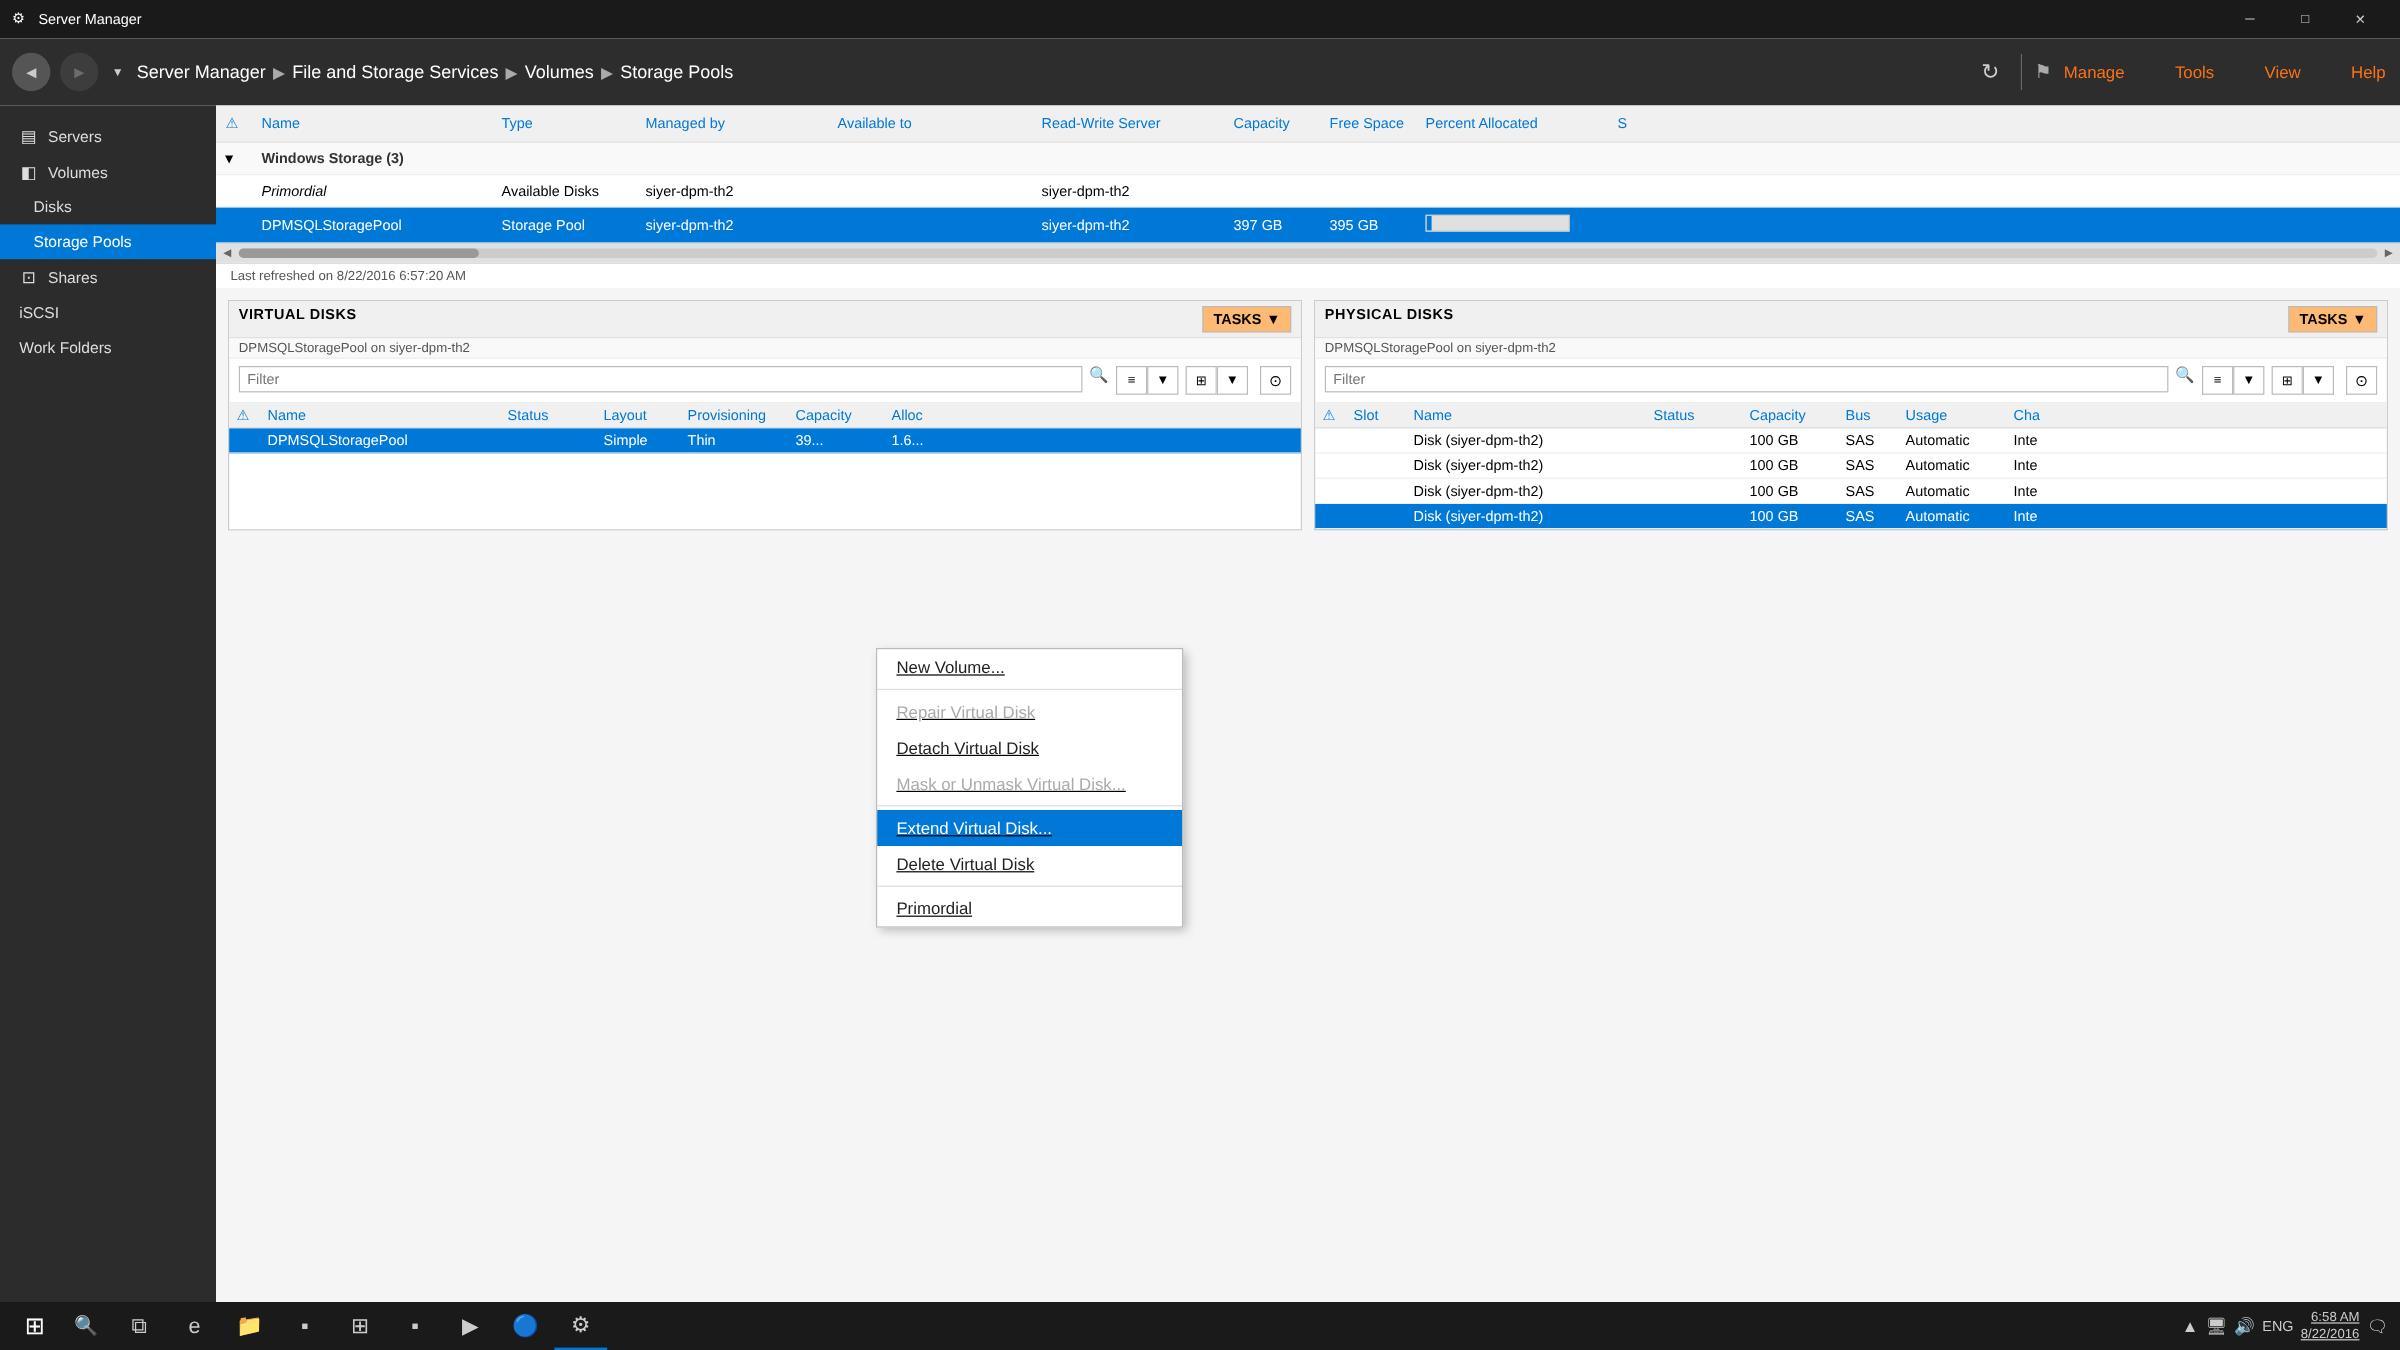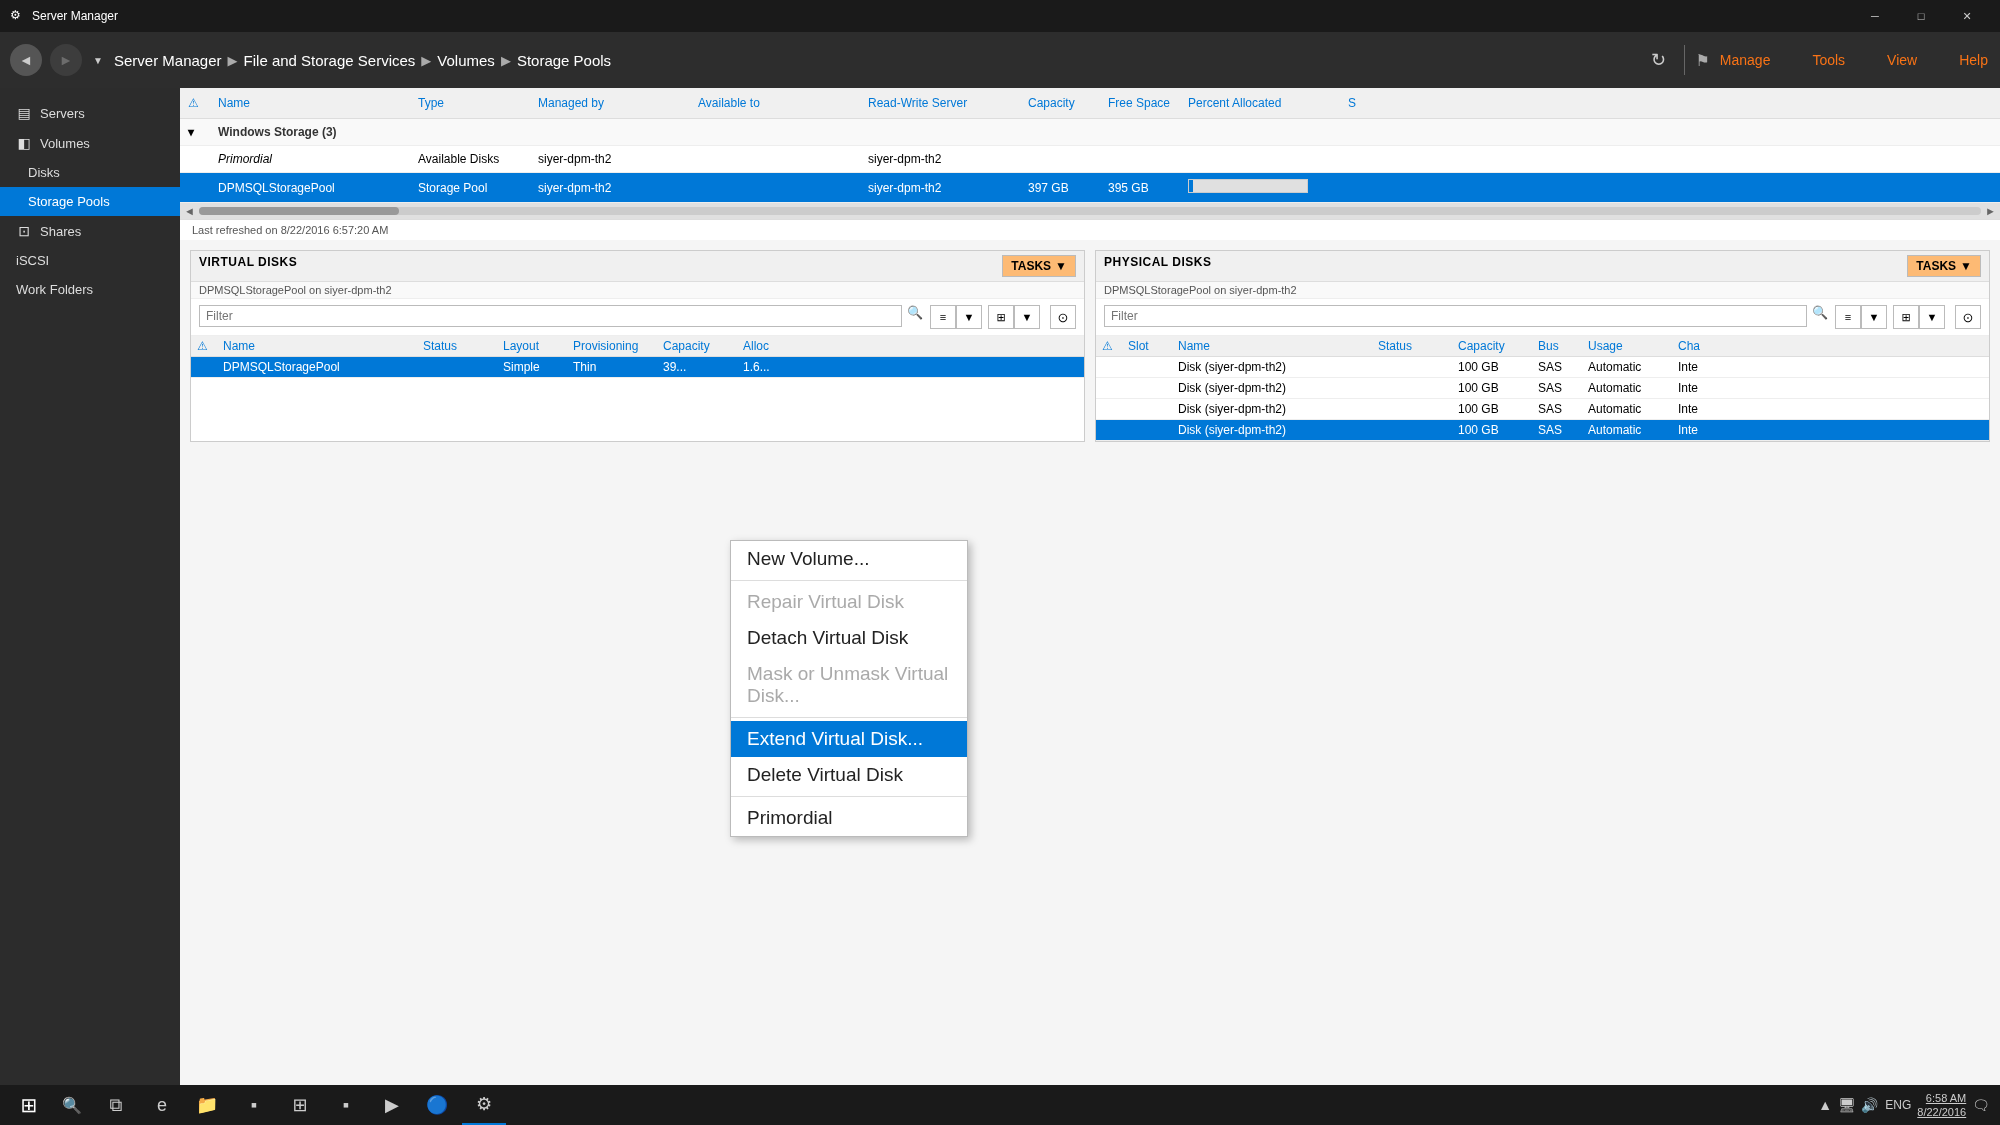--- a/index.html
+++ b/index.html
@@ -196,26 +196,27 @@
     .pd-col-status { width: 80px; padding: 0 8px; }
     .pd-col-cap { width: 80px; padding: 0 8px; }
     .pd-col-bus { width: 50px; padding: 0 8px; }
     .pd-col-usage { width: 90px; padding: 0 8px; }
     .pd-col-cha { width: 60px; padding: 0 8px; }
 
     
     .context-menu {
       position: absolute;
       left: 730px; top: 540px;
-      width: 238px;
+      width: 256px;
       background: #fff;
       border: 1px solid #bbb;
       box-shadow: 3px 3px 8px rgba(0,0,0,0.25);
       z-index: 100;
-      font-size: 19px;
+      font-size: 14px;
+      text-decoration: underline;
     }
     .ctx-item {
       padding: 7px 16px; cursor: pointer;
       color: #222;
     }
     .ctx-item.disabled { color: #aaa; cursor: default; }
     .ctx-item.highlighted { background: #0078d7; color: #fff; }
     .ctx-sep { height: 1px; background: #ddd; margin: 3px 0; }
 
     

